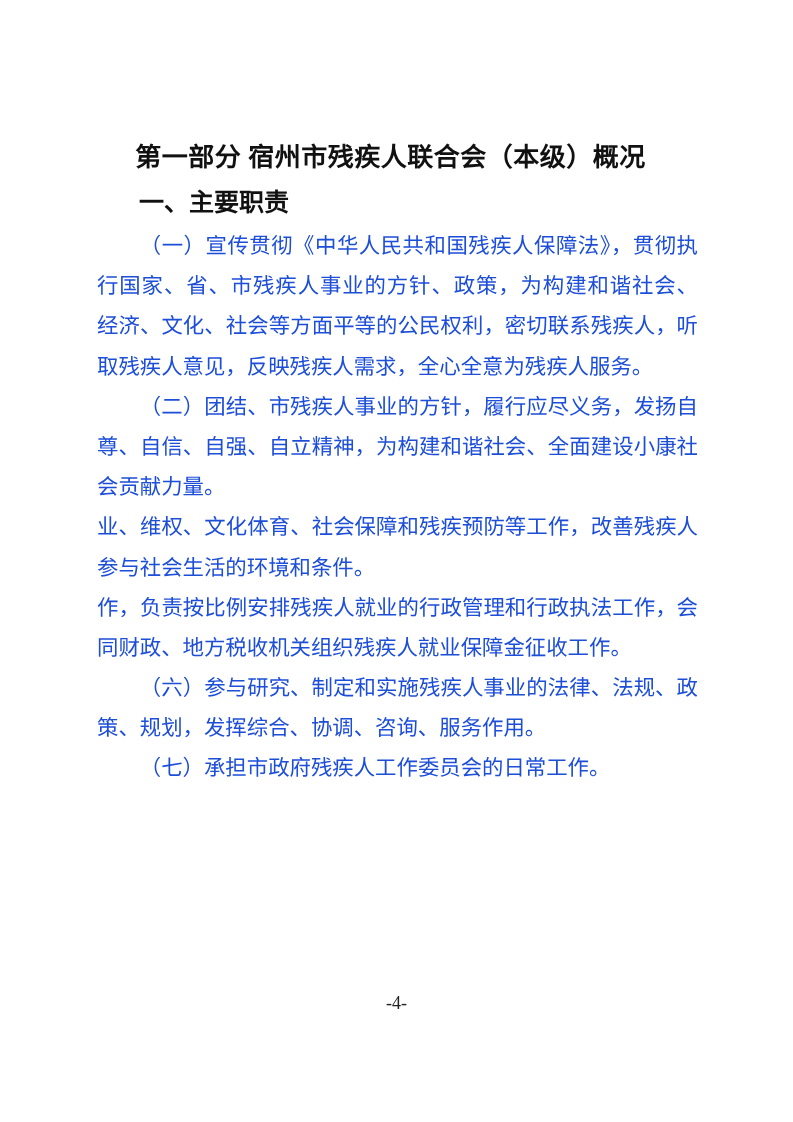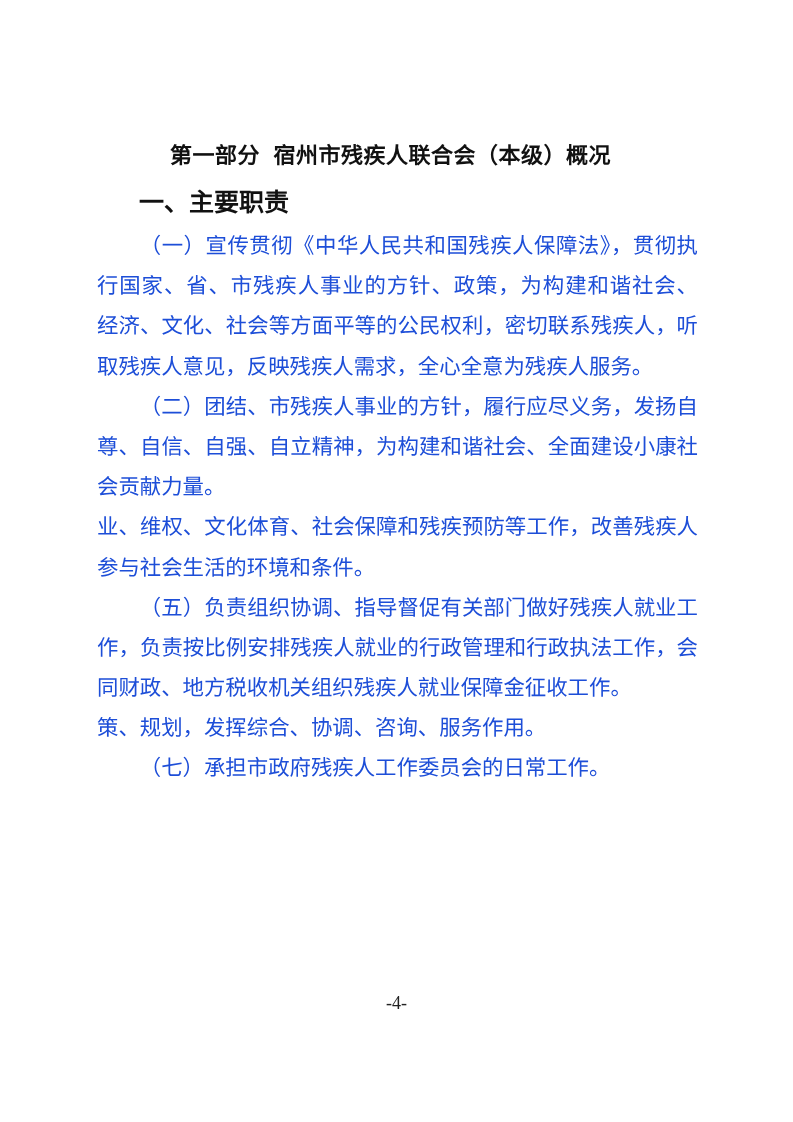--- a/index.html
+++ b/index.html
@@ -16,23 +16,23 @@
     color: #111111;
     overflow: hidden;
     margin: 0 auto;
   }
   .doc-title {
     position: absolute;
     top: 143px;
     left: 0;
     right: 12px;
     text-align: center;
-    font-family: Liberation Mono, monospace;
+    font-family: Liberation Serif, serif;
     font-weight: bold;
-    font-size: 22px;
+    font-size: 26px;
     line-height: 30px;
     letter-spacing: 0.5px;
     white-space: nowrap;
   }
   .section-heading {
     position: absolute;
     top: 188px;
     left: 139px;
     font-family: "Liberation Sans", "DejaVu Sans", sans-serif;
     font-weight: bold;
@@ -95,25 +95,25 @@
       <div class="para">
         <div class="line first fill">（二）团结、市残疾人事业的方针，履行应尽义务，发扬自</div>
         <div class="line fill">尊、自信、自强、自立精神，为构建和谐社会、全面建设小康社</div>
         <div class="line">会贡献力量。</div>
       </div>
       <div class="para">
         <div class="line fill">业、维权、文化体育、社会保障和残疾预防等工作，改善残疾人</div>
         <div class="line">参与社会生活的环境和条件。</div>
       </div>
       <div class="para">
-        <div class="line first fill">（五）负责组织协调、指导督促有关部门做好残疾人就业工</div>
         <div class="line fill">作，负责按比例安排残疾人就业的行政管理和行政执法工作，会</div>
         <div class="line">同财政、地方税收机关组织残疾人就业保障金征收工作。</div>
       </div>
       <div class="para">
+        <div class="line first fill">（六）参与研究、制定和实施残疾人事业的法律、法规、政</div>
         <div class="line">策、规划，发挥综合、协调、咨询、服务作用。</div>
       </div>
       <div class="para">
         <div class="line first">（七）承担市政府残疾人工作委员会的日常工作。</div>
       </div>
     </div>
 
   <div class="page-number">-4-</div>
 
 </div>

